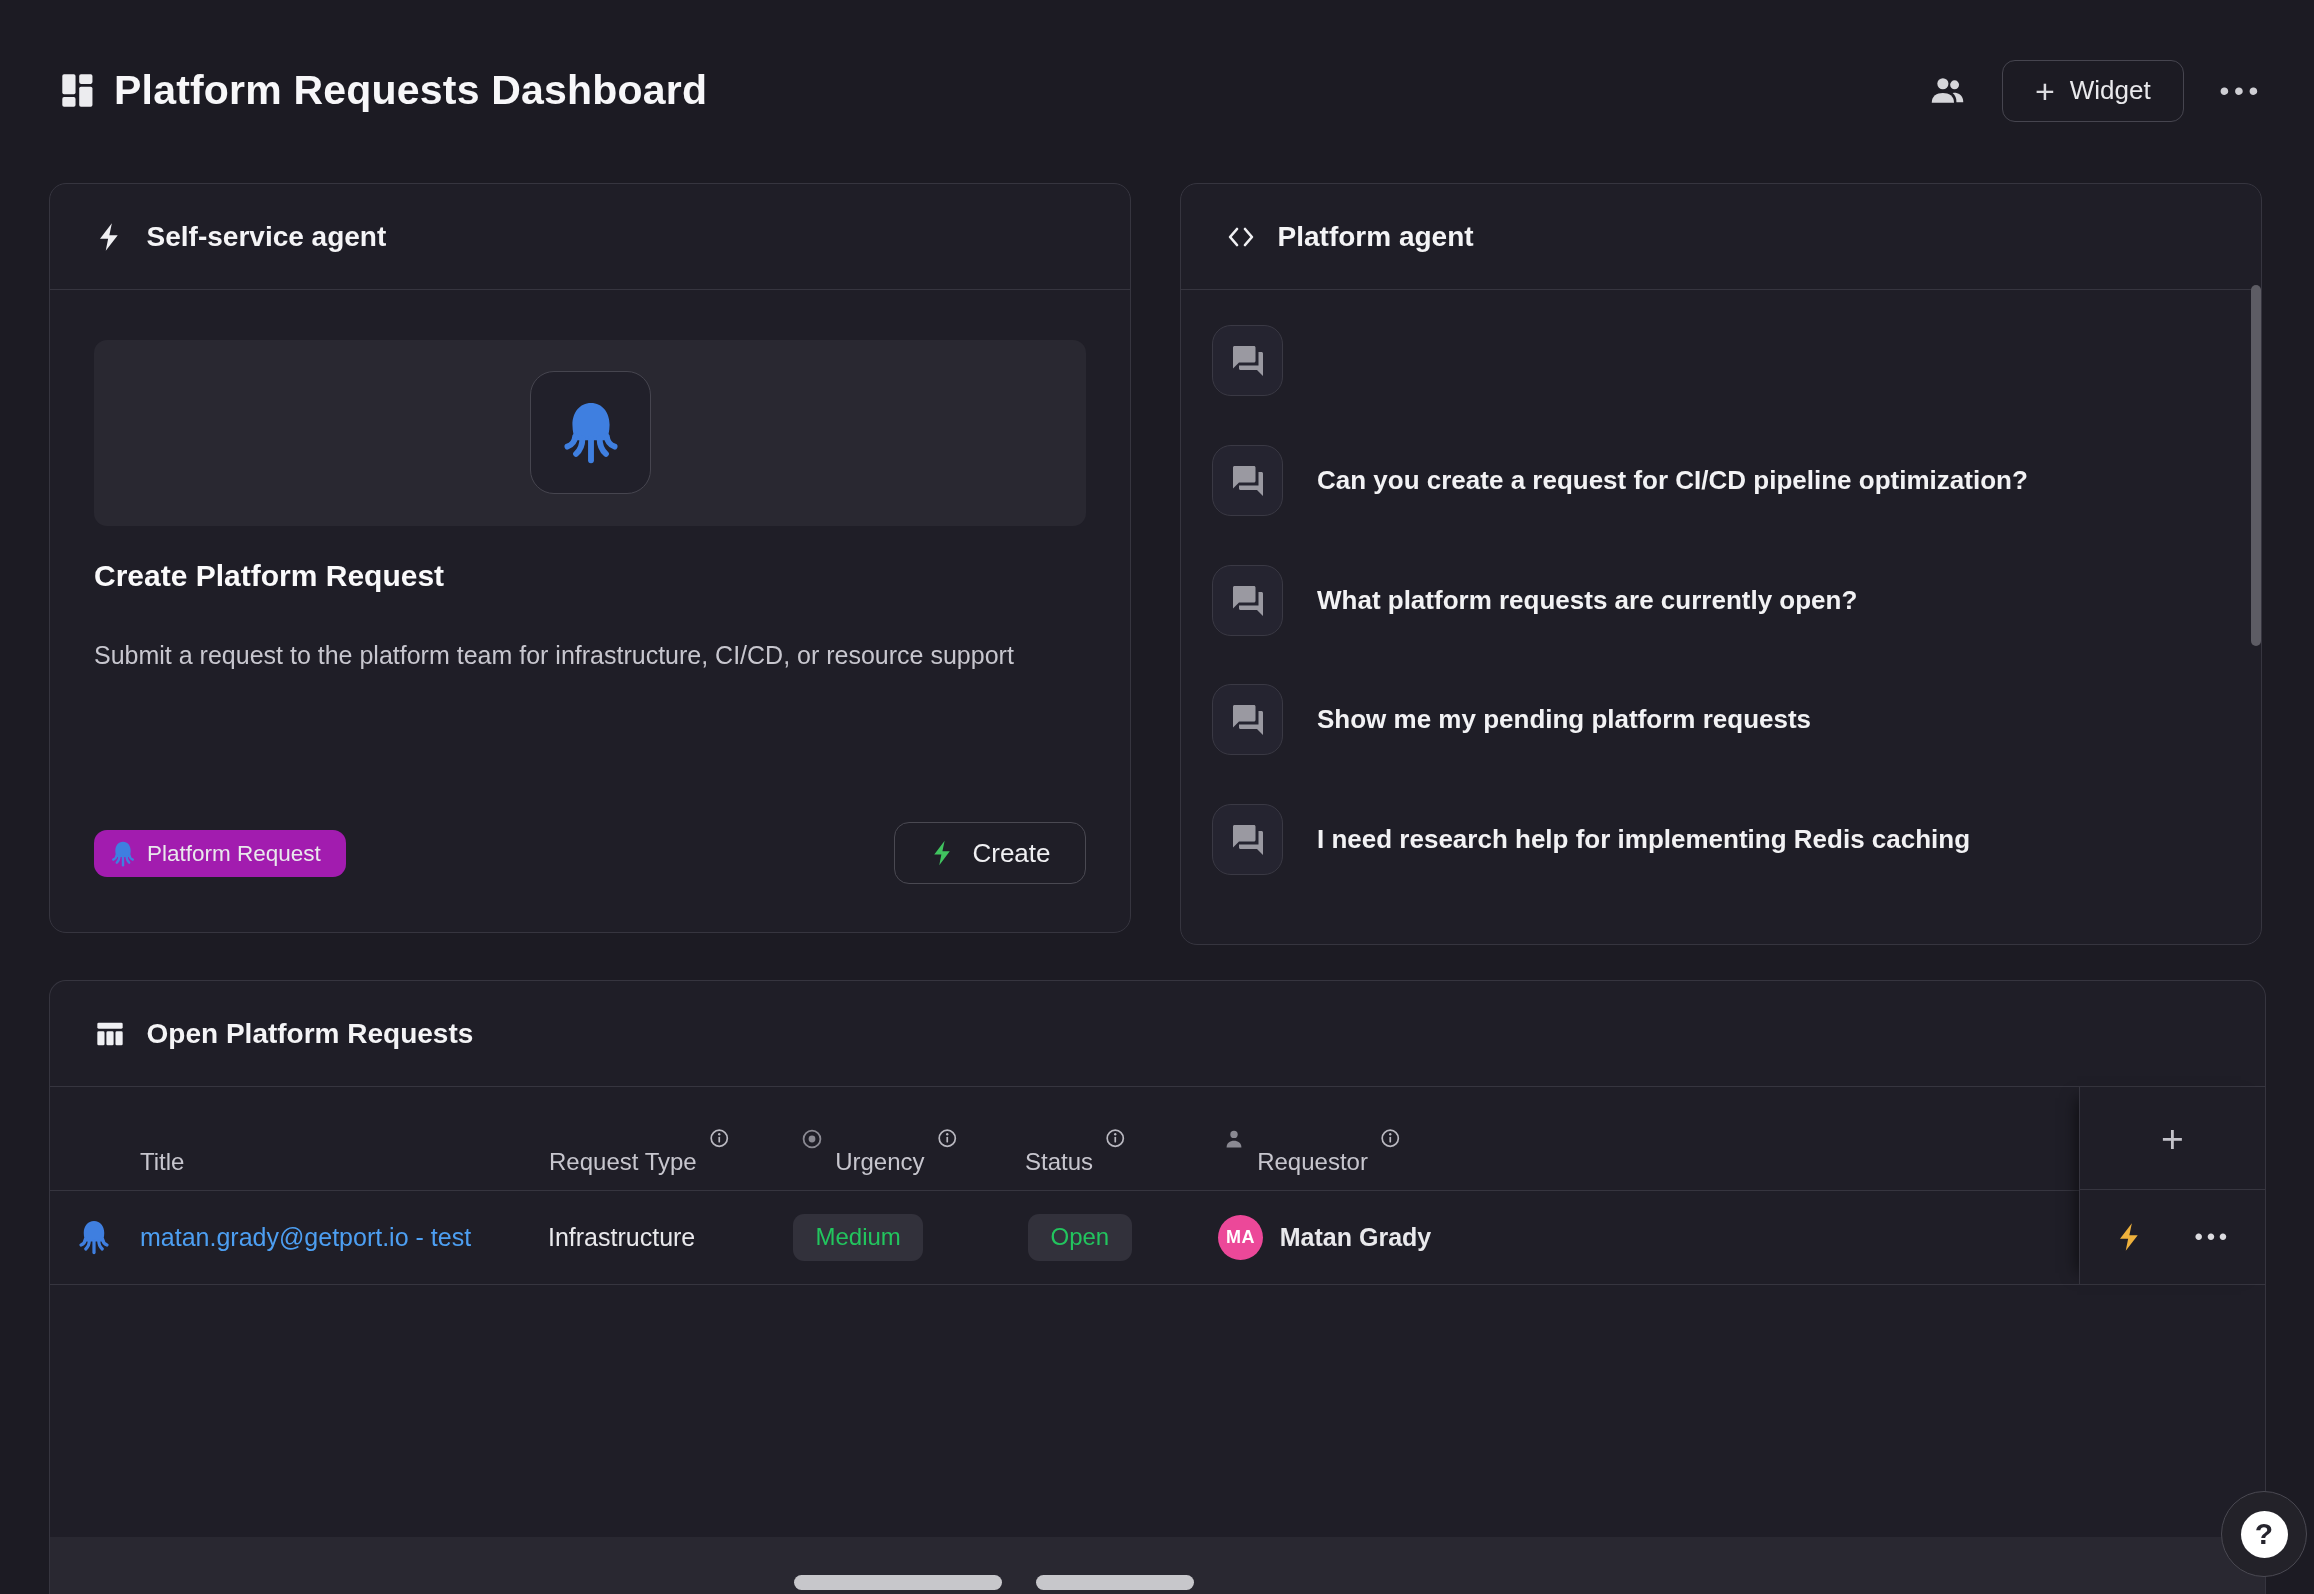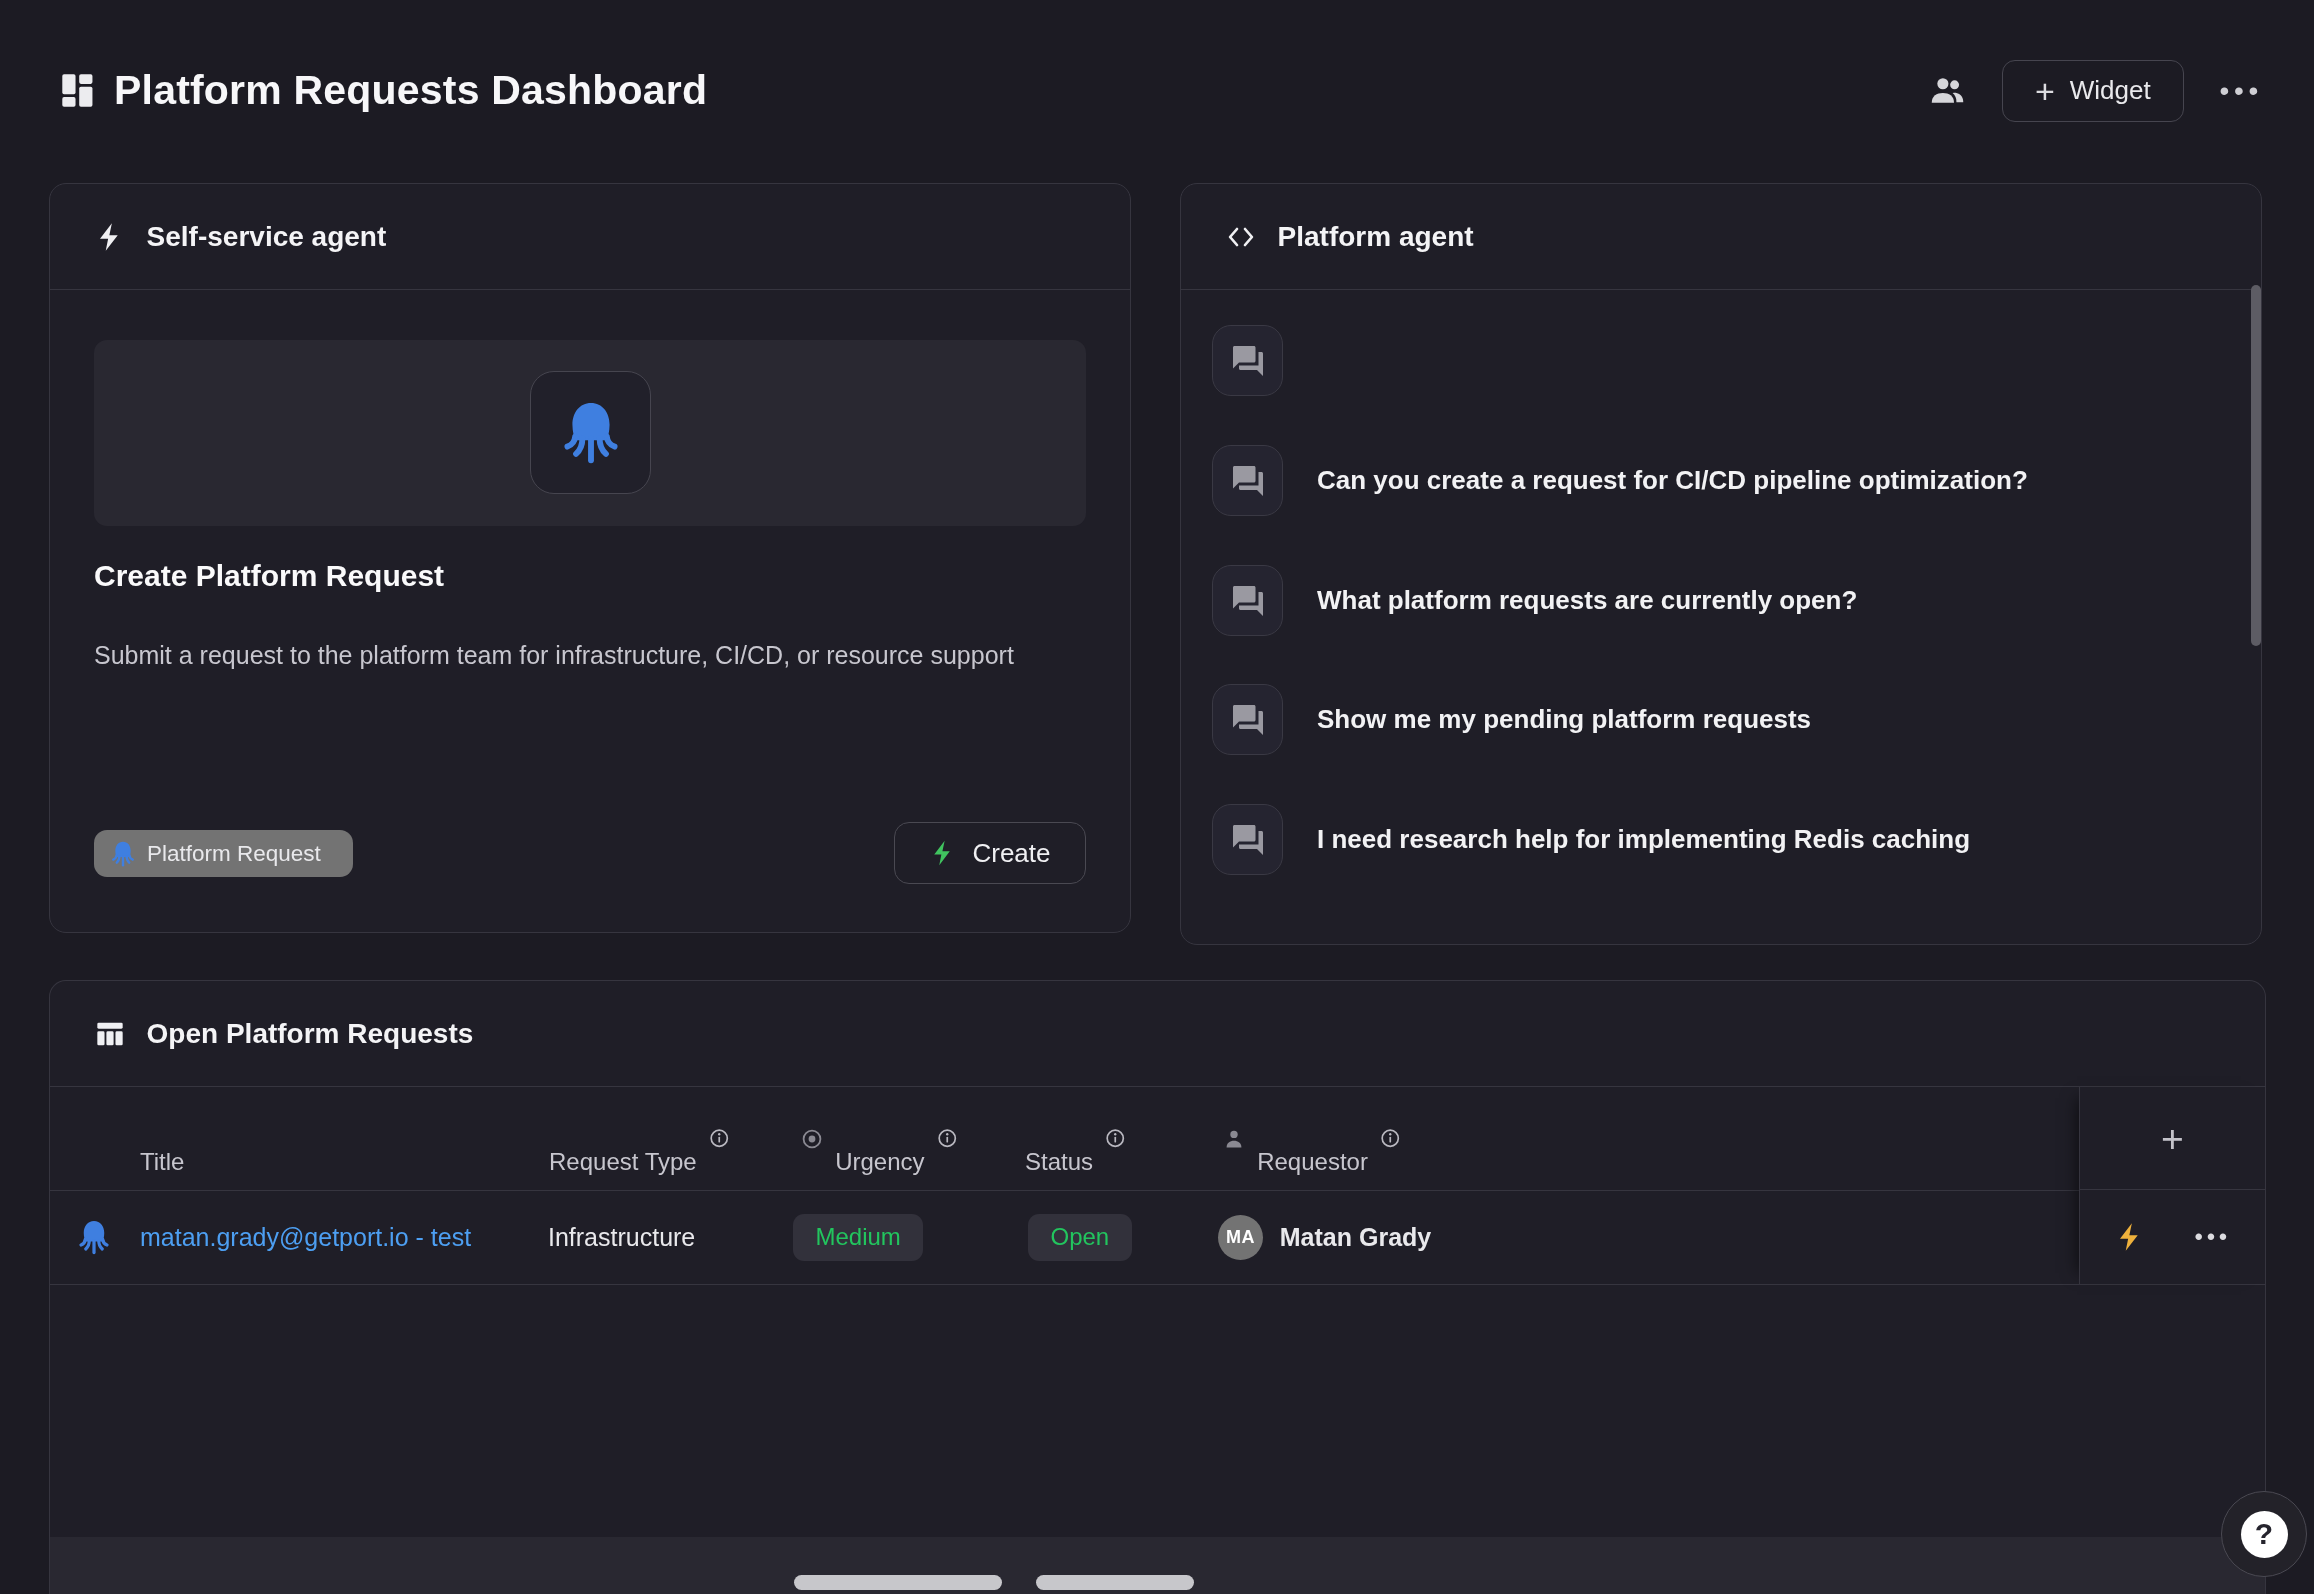--- a/index.html
+++ b/index.html
@@ -42,22 +42,22 @@
   .hero-panel { position:absolute; left:44px; top:156px; width:992px; height:186px; background:#292831; border-radius:13px; }
   .hero-tile {
     position:absolute; left:436px; top:31px; width:121px; height:123px;
     background:#21202a; border:0.9px solid #46454f; border-radius:24px;
     display:flex; align-items:center; justify-content:center; box-sizing:border-box;
   }
   .hero-tile svg { width:58px; height:66px; color:#3f7fe0; }
   .action-title { position:absolute; left:44px; top:375px; font-size:30px; font-weight:600; color:#fafafb; }
   .action-desc { position:absolute; left:44px; top:452px; width:956px; font-size:25px; line-height:38px; font-weight:400; color:#c7c6ce; }
   .blueprint-chip {
-    position:absolute; left:44px; top:646px; height:47px; padding:0 32px 0 17px;
-    background:#737373; border-radius:13px; display:flex; align-items:center; gap:12px;
+    position:absolute; left:44px; top:646px; height:47px; padding:0 25px 0 17px;
+    background:#a21caf; border-radius:13px; display:flex; align-items:center; gap:12px;
     font-size:22.5px; color:#e9e9ec; cursor:pointer;
   }
   .blueprint-chip svg { width:24px; height:28px; color:#3f7fe0; }
   .create-btn {
     position:absolute; left:844px; top:638px; width:192px; height:62px;
     background:transparent; border:1.9px solid #4a4952; border-radius:15px;
     display:flex; align-items:center; justify-content:center; gap:15px;
     color:#f0f0f3; font-size:26px; font-weight:500; font-family:inherit; cursor:pointer;
   }
   .create-btn svg { width:28px; height:28px; color:#40c35f; }
@@ -80,21 +80,21 @@
   .t-cell .info { width:22.5px; height:22.5px; color:#b9b8c0; cursor:pointer; }
 
   .t-data-row { position:absolute; left:0; right:0; top:209px; height:94px; border-bottom:0.9px solid #36353f; }
   .row-link { font-size:25px; font-weight:500; color:#4d9ff2; text-decoration:none; cursor:pointer; white-space:nowrap; }
   .row-text { font-size:25px; color:#e9e9ec; white-space:nowrap; }
   .badge {
     display:inline-flex; align-items:center; justify-content:center; height:47px; padding:0 22.5px;
     background:#32313b; border-radius:11.2px; font-size:24px; color:#22c55e;
   }
   .avatar {
-    width:45px; height:45px; border-radius:50%; background:#737373; color:#fff;
+    width:45px; height:45px; border-radius:50%; background:#ec4899; color:#fff;
     display:flex; align-items:center; justify-content:center; font-size:18px; font-weight:600; letter-spacing:0.5px;text-align:center;
   }
   .row-squid { width:32px; height:37px; color:#3f7fe0; }
 
   .actions-col {
     position:absolute; left:2029px; top:106px; width:186px; height:197px;
     border-left:0.9px solid #36353f; box-shadow:-13px 0 15px -11.2px rgba(0,0,0,.55);
     box-sizing:border-box; background:#1f1e27;
   }
   .actions-head { position:absolute; left:0; right:0; top:0; height:103px; border-bottom:0.9px solid #36353f; display:flex; align-items:center; justify-content:center; box-sizing:border-box; }

